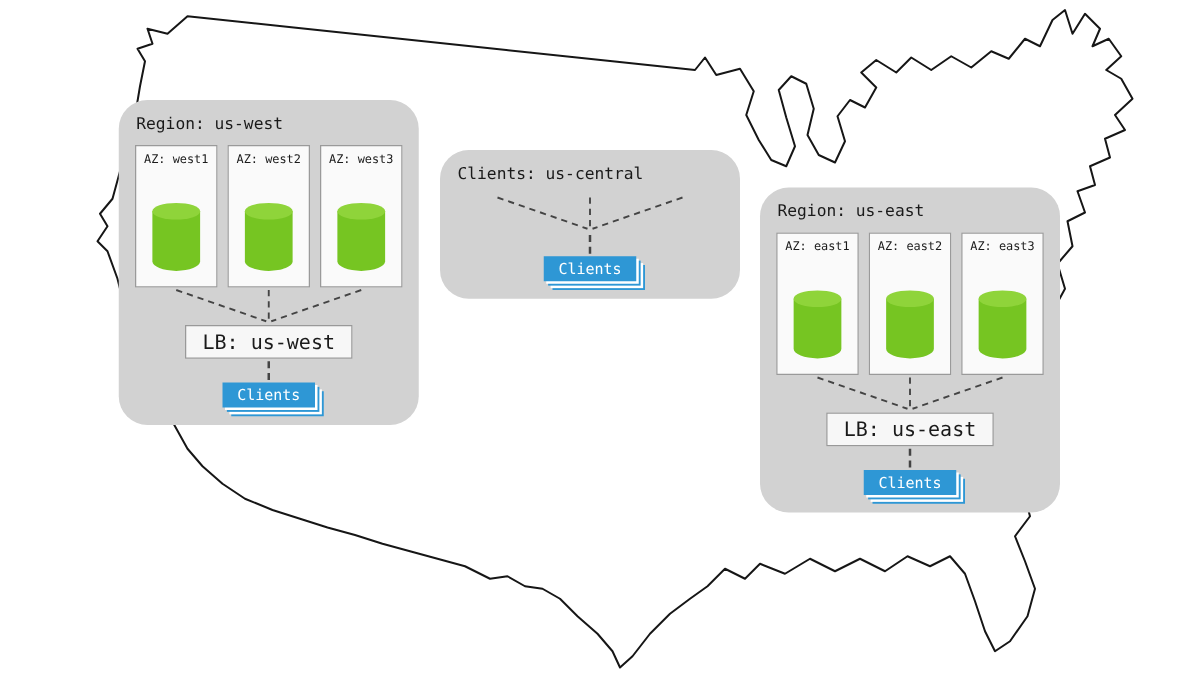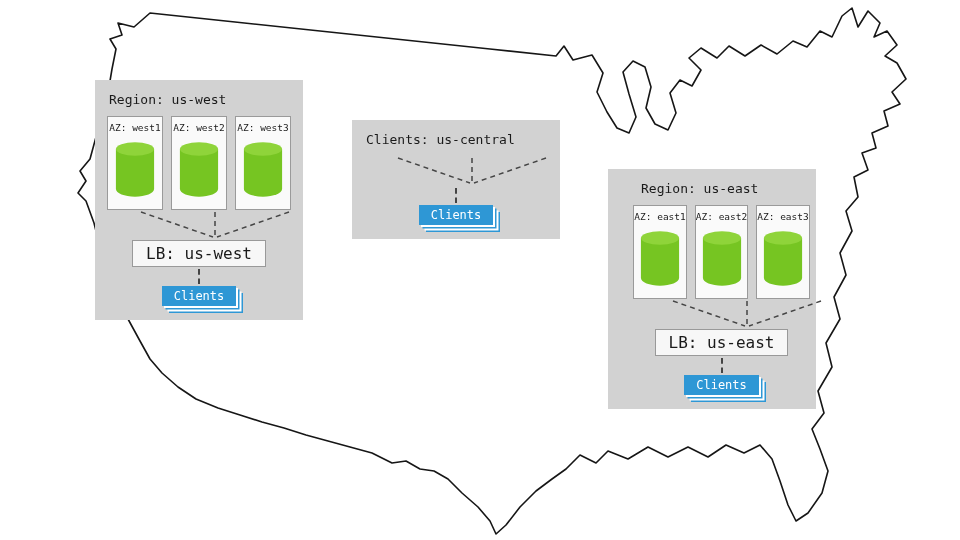--- a/index.html
+++ b/index.html
@@ -1,29 +1,29 @@
 <!DOCTYPE html>
 <html style="--region-bg: #d2d2d2; --az-bg: #fafafa; --lb-bg: #f7f7f7; --cylinder: #76c522; --cylinder-top: #8fd43a; --clients-bg: #2e97d5; --map-stroke: #161616;"><head>
 <meta charset="utf-8">
 <style>
   html,body{margin:0;padding:0;background:#ffffff;width:960px;height:540px;overflow:hidden;}
   .canvas{position:relative;width:960px;height:540px;font-family:"DejaVu Sans Mono","Liberation Mono",monospace;}
   .map-svg{position:absolute;left:0;top:0;z-index:1;}
 
-  .region{position:absolute;width:208px;z-index:2;background:var(--region-bg,#d2d2d2);
-          display:flex;flex-direction:column;padding:8px 0 14px;box-sizing:border-box;}
+  .region{position:absolute;width:240px;z-index:2;background:var(--region-bg,#d2d2d2);
+          display:flex;flex-direction:column;padding:8px 0 14px;box-sizing:border-box;border-radius:23px;}
   .region-west{left:95px;top:80px;}
   .region-central{left:352px;top:120px;}
-  .region-east{left:608px;top:169px;padding-left:19px;}
+  .region-east{left:608px;top:150px;}
 
   .region-title{font-size:13px;color:#1a1a1a;padding:4px 14px 9px;letter-spacing:0;}
 
   .az-row{display:flex;justify-content:center;gap:8px;padding:0 12px;}
   .az-box{width:66px;box-sizing:border-box;background:var(--az-bg,#fafafa);border:1px solid #9a9a9a;
-          display:flex;flex-direction:column;align-items:center;padding-bottom:10px;}
+          display:flex;flex-direction:column;align-items:center;padding-bottom:10px;gap:20px;}
   .az-label{font-size:9.5px;color:#1a1a1a;padding:5px 0 6px;white-space:nowrap;}
   .cyl{display:block;margin-top:2px;}
   .cyl-body{fill:var(--cylinder,#76c522);}
   .cyl-top{fill:var(--cylinder-top,#8fd43a);}
 
   .connector{display:block;width:240px;height:30px;}
   .connector path{stroke:#444;stroke-width:1.5;stroke-dasharray:5 4;fill:none;}
 
   .lb-box{margin:0 auto;background:var(--lb-bg,#f7f7f7);border:1px solid #999;
           font-size:16px;color:#1a1a1a;padding:3px 13px;width:fit-content;white-space:nowrap;}

